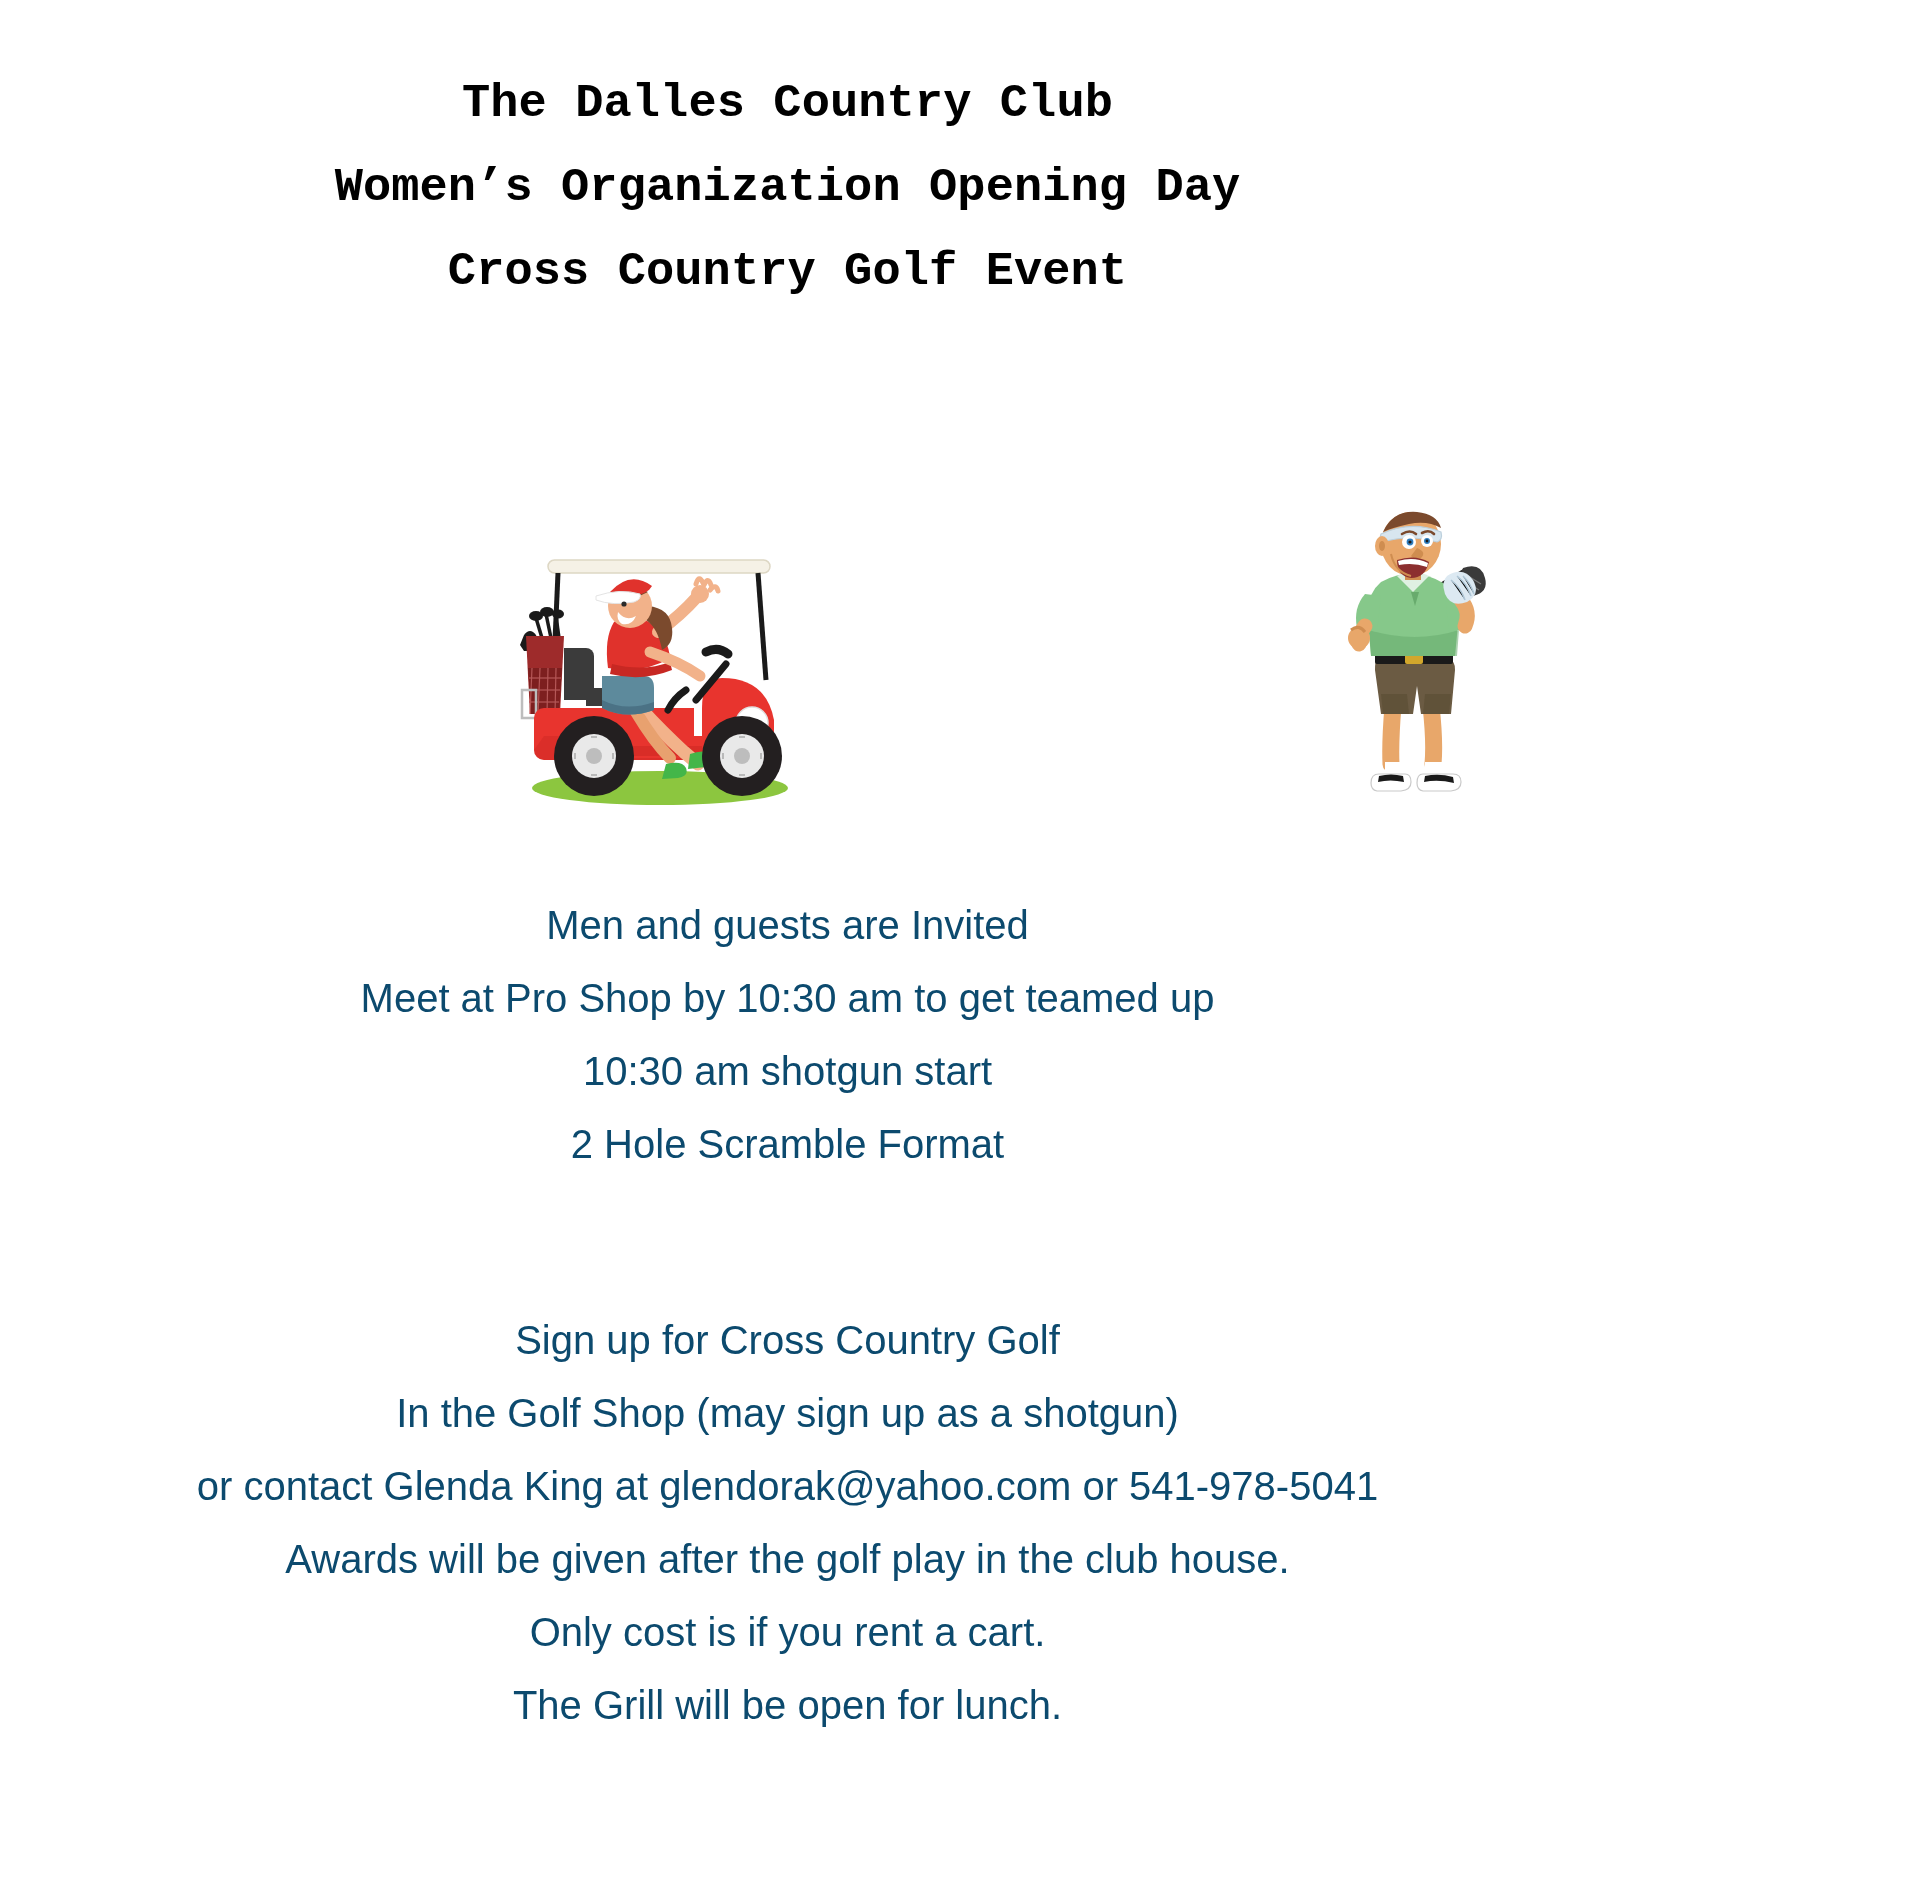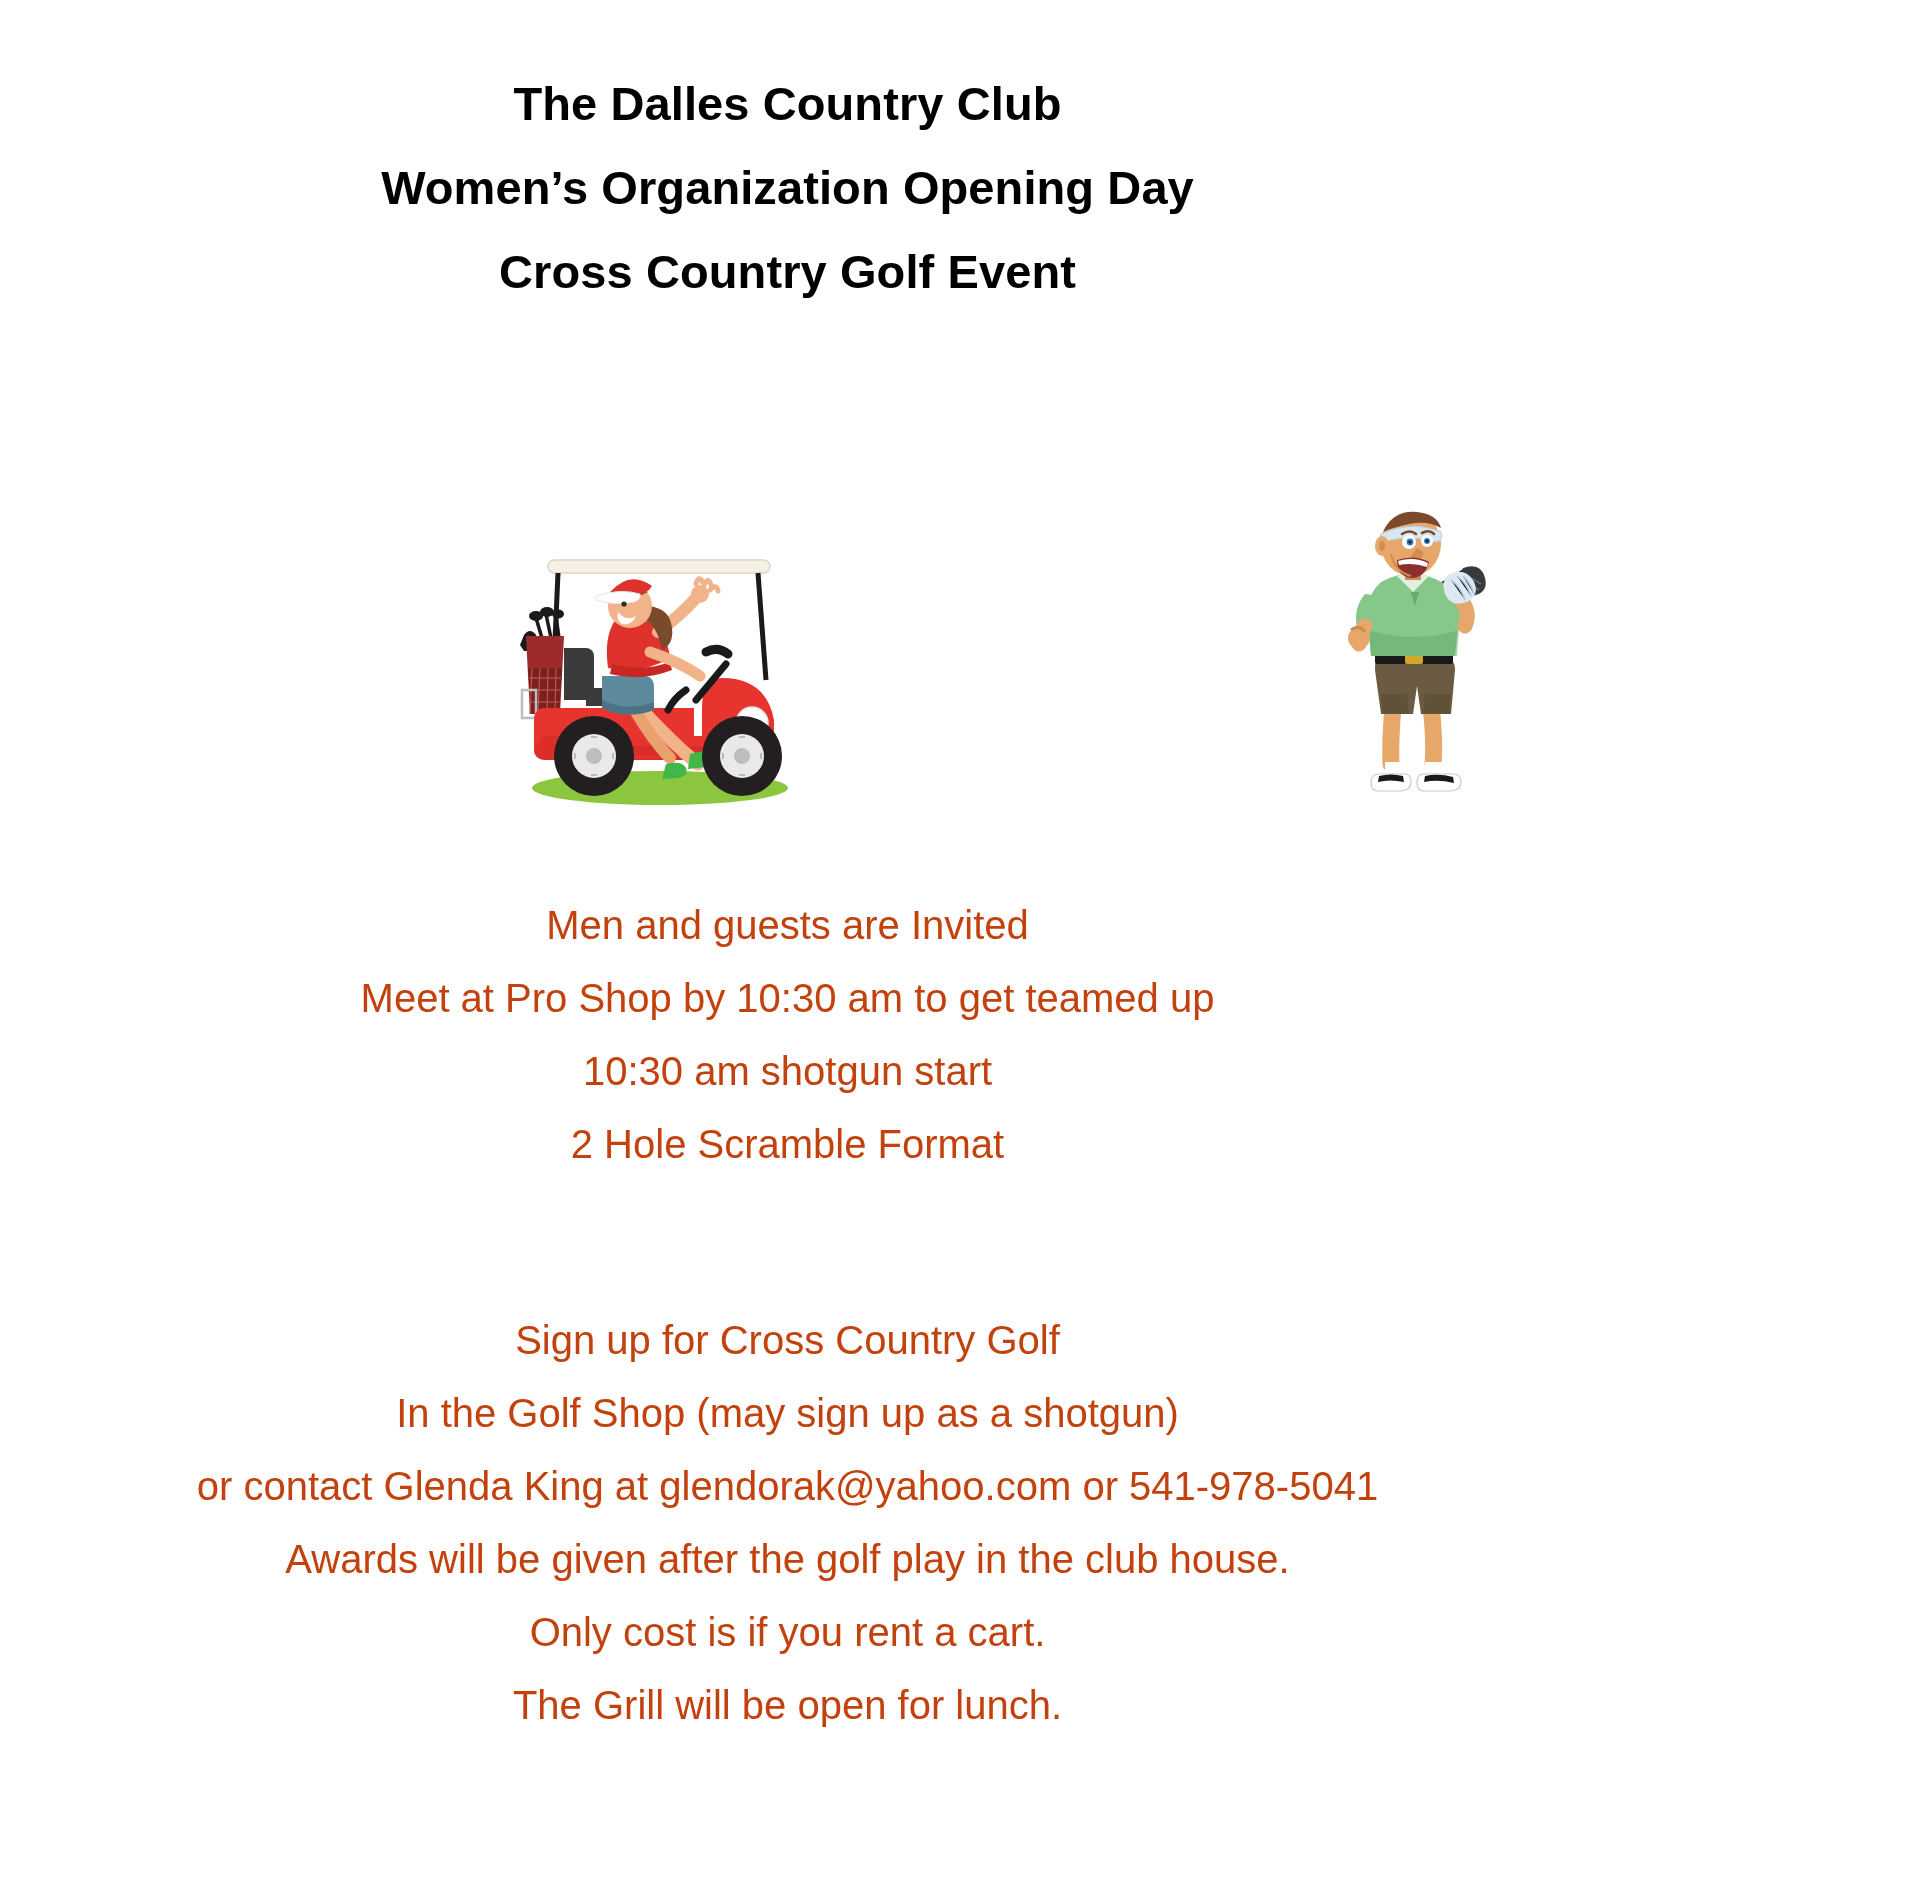--- a/index.html
+++ b/index.html
@@ -32,20 +32,21 @@
     width: 1575px;
     text-align: center;
   }
   .heading-line {
     font-size: 47px;
     font-weight: bold;
     line-height: 1.0;
     letter-spacing: 0.1px;
     white-space: nowrap;
     margin: 0 0 37px 0;
+    font-family: Liberation Mono, monospace;
   }
   .heading-line.date-line {
     margin-top: 12px;
     margin-bottom: 0;
   }
 
   
   .art-row {
     position: absolute;
     top: 510px;
@@ -77,21 +78,21 @@
     left: 0;
     width: 1575px;
     text-align: center;
   }
   .body-line {
     font-size: 40px;
     font-weight: normal;
     line-height: 1.0;
     white-space: nowrap;
     margin: 0 0 33px 0;
-    color: #c2410c;
+    color: #0c4a6e;
   }
   .body-line:last-child { margin-bottom: 0; }
 
   .body-block-2 {
     position: absolute;
     top: 1320px;
     left: 0;
     width: 1575px;
     text-align: center;
   }

